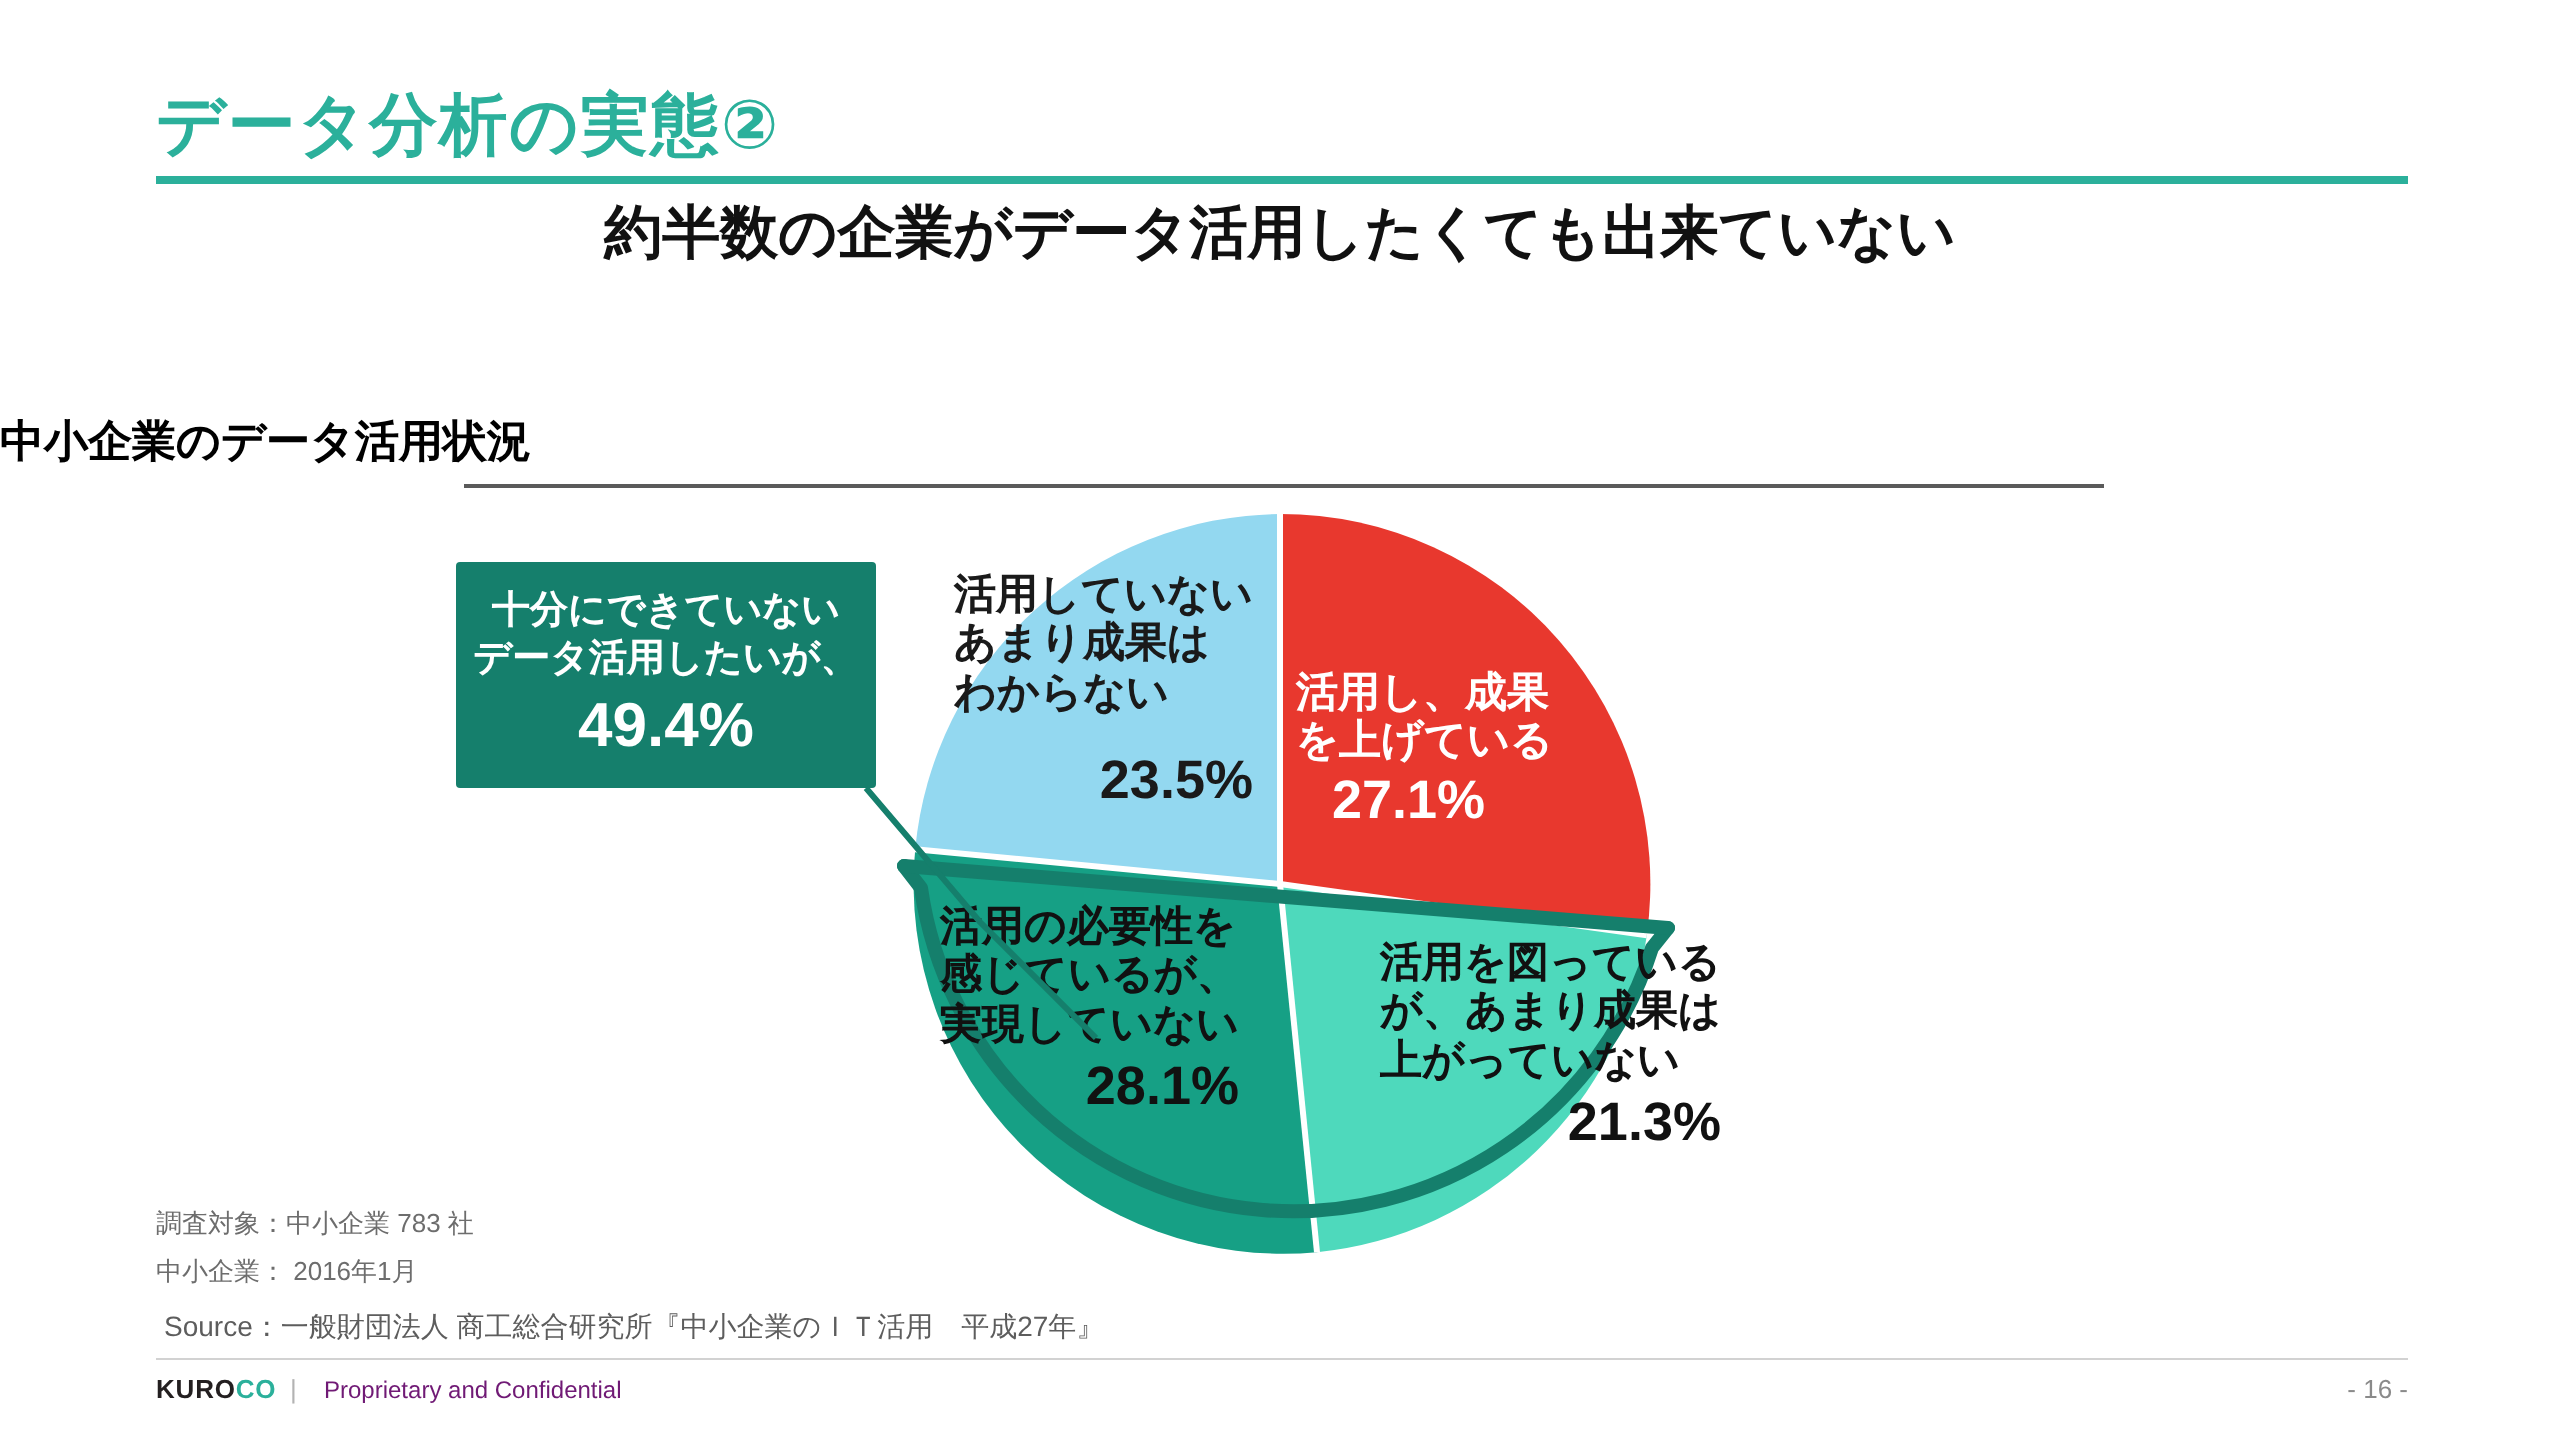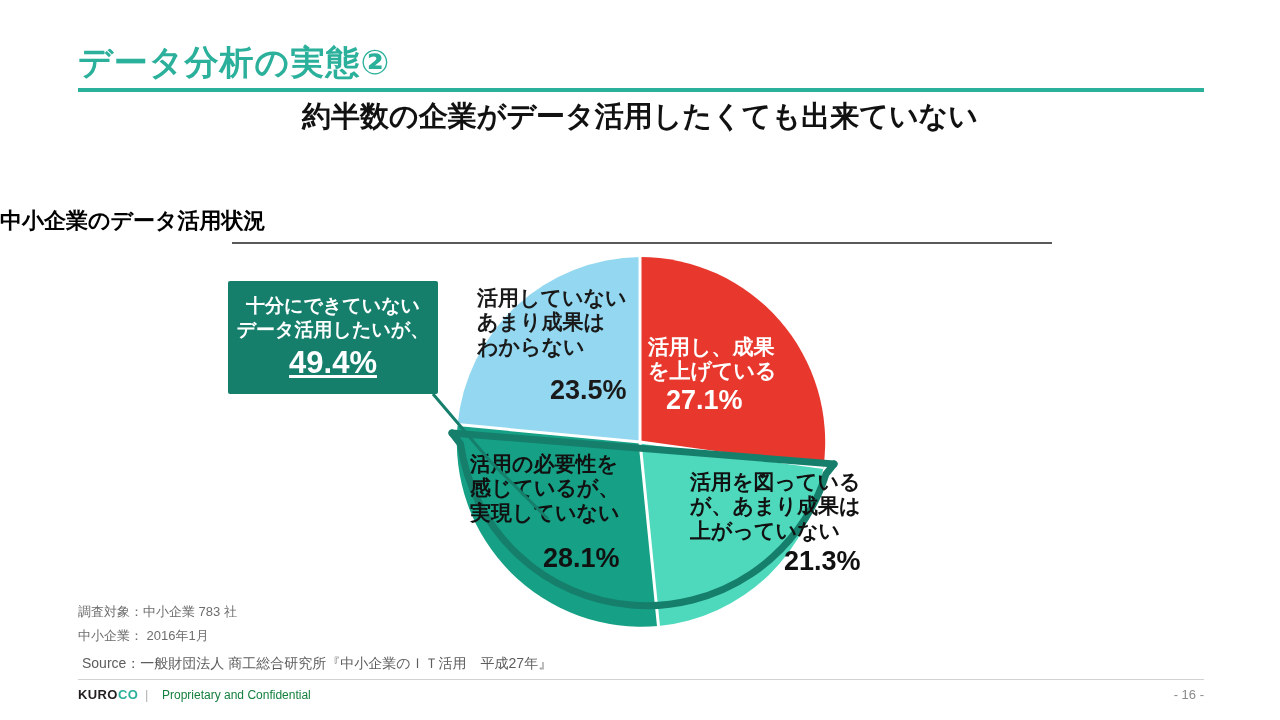--- a/index.html
+++ b/index.html
@@ -42,53 +42,53 @@
   .slice-label .txt{font-size:21px;font-weight:bold;}
   .slice-label .pct{font-size:27px;font-weight:bold;display:block;}
 
   #lbl-blue{left:477px;top:286px;color:#1a1a1a;}
   #lbl-blue .pct{text-align:right;margin-top:16px;}
 
   #lbl-red{left:648px;top:335px;color:#ffffff;}
   #lbl-red .pct{text-align:center;margin-top:1px;padding-right:16px;}
 
   #lbl-green{left:470px;top:452px;color:#111111;}
-  #lbl-green .pct{text-align:right;margin-top:18px;}
+  #lbl-green .pct{text-align:right;margin-top:3px;}
 
   #lbl-teal{left:652px;top:470px;color:#111111;margin-left:38px;}
   #lbl-teal .pct{text-align:right;margin-top:3px;padding-left:8px;}
 
   
   .callout{
     position:absolute;left:228px;top:281px;width:210px;height:113px;
     background:#157F6C;border-radius:2px;
     display:flex;flex-direction:column;align-items:center;justify-content:center;
     color:#ffffff;
   }
   .callout .c-line{font-size:19px;font-weight:bold;line-height:1.22;white-space:nowrap;}
-  .callout .c-pct{font-size:31px;font-weight:bold;margin-top:4px;text-decoration:underline;}
+  .callout .c-pct{font-size:31px;font-weight:bold;margin-top:4px;}
   .leader{position:absolute;left:228px;top:281px;width:320px;height:300px;overflow:visible;pointer-events:none;}
 
   
   .notes{
     position:absolute;left:78px;top:600px;
     font-size:13px;color:#6d6d6d;line-height:1.85;
   }
   .source{
     position:absolute;left:82px;top:655px;
     font-size:14px;color:#5d5d5d;white-space:nowrap;
   }
   .source-rule{position:absolute;left:78px;top:679px;width:1126px;height:1px;background:#d2d2d2;}
 
   
   .footer-logo{position:absolute;left:78px;top:687px;font-size:13px;font-weight:bold;letter-spacing:.4px;}
   .footer-logo .k1{color:#231f20;}
   .footer-logo .k2{color:#2BB09B;}
   .footer-sep{position:absolute;left:145px;top:687px;font-size:13px;color:#b3b3b3;}
-  .footer-text{position:absolute;left:162px;top:688px;font-size:12px;color:#15803d;text-align:right;}
+  .footer-text{position:absolute;left:162px;top:688px;font-size:12px;color:#701a75;text-align:right;}
   .footer-page{position:absolute;left:1120px;top:687px;width:84px;text-align:right;font-size:13px;color:#8a8a8a;}
 </style>
 </head>
 <body>
 
 <div class="slide">
 
   <div class="kicker">データ分析の実態②</div>
   <div class="kicker-rule"></div>
   <div class="headline">約半数の企業がデータ活用したくても出来ていない</div>

